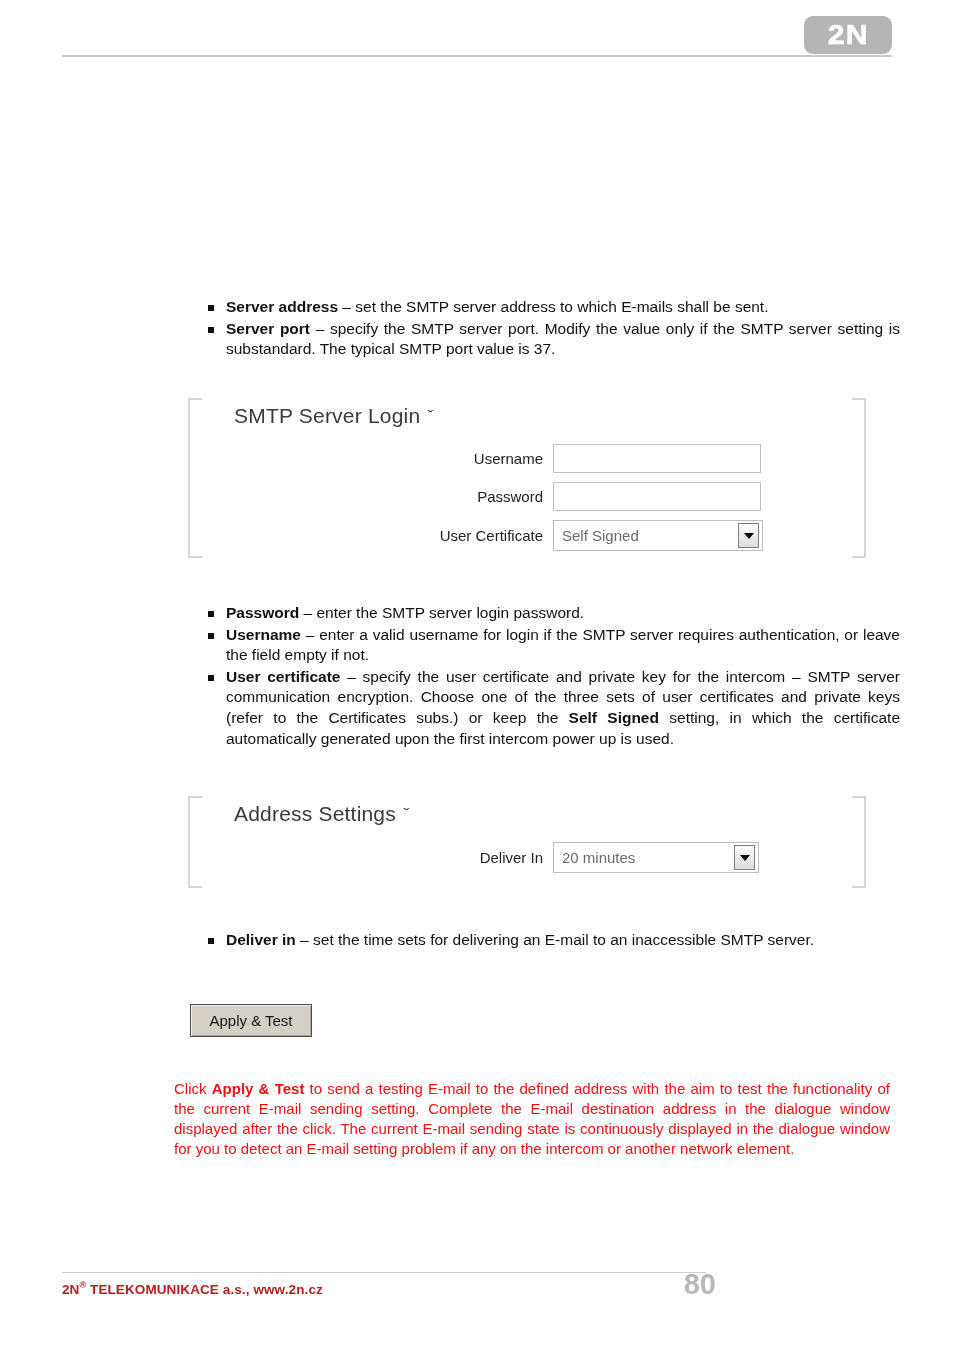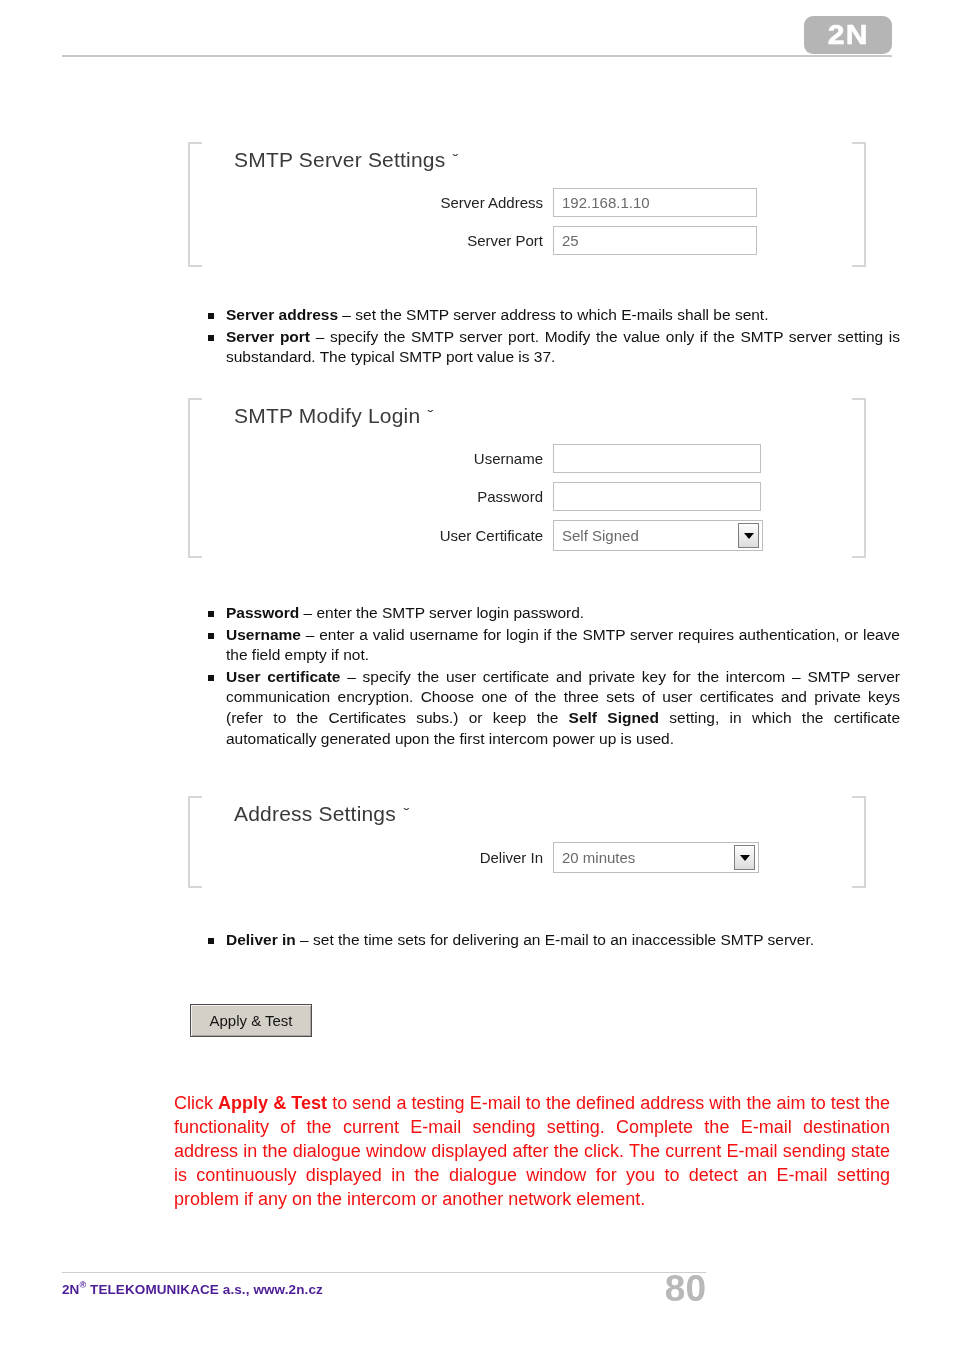--- a/index.html
+++ b/index.html
@@ -210,110 +210,86 @@
     background: #d4d0c8;
     border: 1px solid #4d4d4d;
     box-shadow: inset 1px 1px 0 #f3f1ec, inset -1px -1px 0 #a9a59e;
     font-size: 15px;
     color: #151515;
   }
 
   
   .note-red {
     position: absolute;
-    font-size: 18px;
+    font-size: 15px;
     line-height: 1.34;
     text-align: justify;
-    margin-top: 12px;
   }
   .note-red b { font-weight: bold; }
 
   
   .footer-rule {
     position: absolute;
     left: 62px;
     right: 62px;
     top: 1272px;
     height: 1px;
     background: #cfcfcf;
   }
   .footer-left {
     position: absolute;
     left: 62px;
     top: 1280px;
     font-size: 13.5px;
     font-weight: bold;
-    color: #4c1d95;
+    color: #b91c1c;
     letter-spacing: 0.1px;
     white-space: nowrap;
   }
   .footer-left sup {
     font-size: 9px;
     vertical-align: super;
   }
   .page-number {
     position: absolute;
-    right: 62px;
+    right: 52px;
     top: 1268px;
-    font-size: 37px;
+    font-size: 29px;
     font-weight: bold;
     color: #b8b8b8;
   }
 </style>
 </head>
 <body>
 
 <div class="page">
 
   <div class="header">
     <div class="logo">
       <span class="logo-text">2N</span>
     </div>
     <div class="header-rule"></div>
   </div>
 
-  <div class="panel" style="left:188px; top:142px; width:678px; height:125px;">
-    <div class="bracket-left"></div>
-    <div class="bracket-right"></div>
-
-    <div class="panel-title">
-      <span>SMTP Server Settings</span><span class="chev">ˇ</span>
-    </div>
-
-    <div class="form-rows">
-      <div class="form-row">
-        <div class="field-label">Server Address</div>
-        <div class="field-box w-wide">
-          <span>192.168.1.10</span>
-        </div>
-      </div>
-      <div class="form-row">
-        <div class="field-label">Server Port</div>
-        <div class="field-box w-wide">
-          <span>25</span>
-        </div>
-      </div>
-    </div>
-  </div>
-
-  <div class="bullets" style="left:200px; top:305px; width:700px;">
+
+  <div class="bullets" style="left:200px; top:297px; width:700px;">
     <div class="bullet-item">
       <b>Server address</b><span> – set the SMTP server address to which E-mails shall be sent.</span>
     </div>
     <div class="bullet-item">
       <b>Server port</b><span> – specify the SMTP server port. Modify the value only if the SMTP server setting is substandard. The typical SMTP port value is 37.</span>
     </div>
   </div>
 
   <div class="panel" style="left:188px; top:398px; width:678px; height:160px;">
     <div class="bracket-left"></div>
     <div class="bracket-right"></div>
 
     <div class="panel-title">
-      <span>SMTP Modify Login</span><span class="chev">ˇ</span>
+      <span>SMTP Server Login</span><span class="chev">ˇ</span>
     </div>
 
     <div class="form-rows">
       <div class="form-row">
         <div class="field-label">Username</div>
         <div class="field-box w-login">
           <span></span>
         </div>
       </div>
       <div class="form-row">

